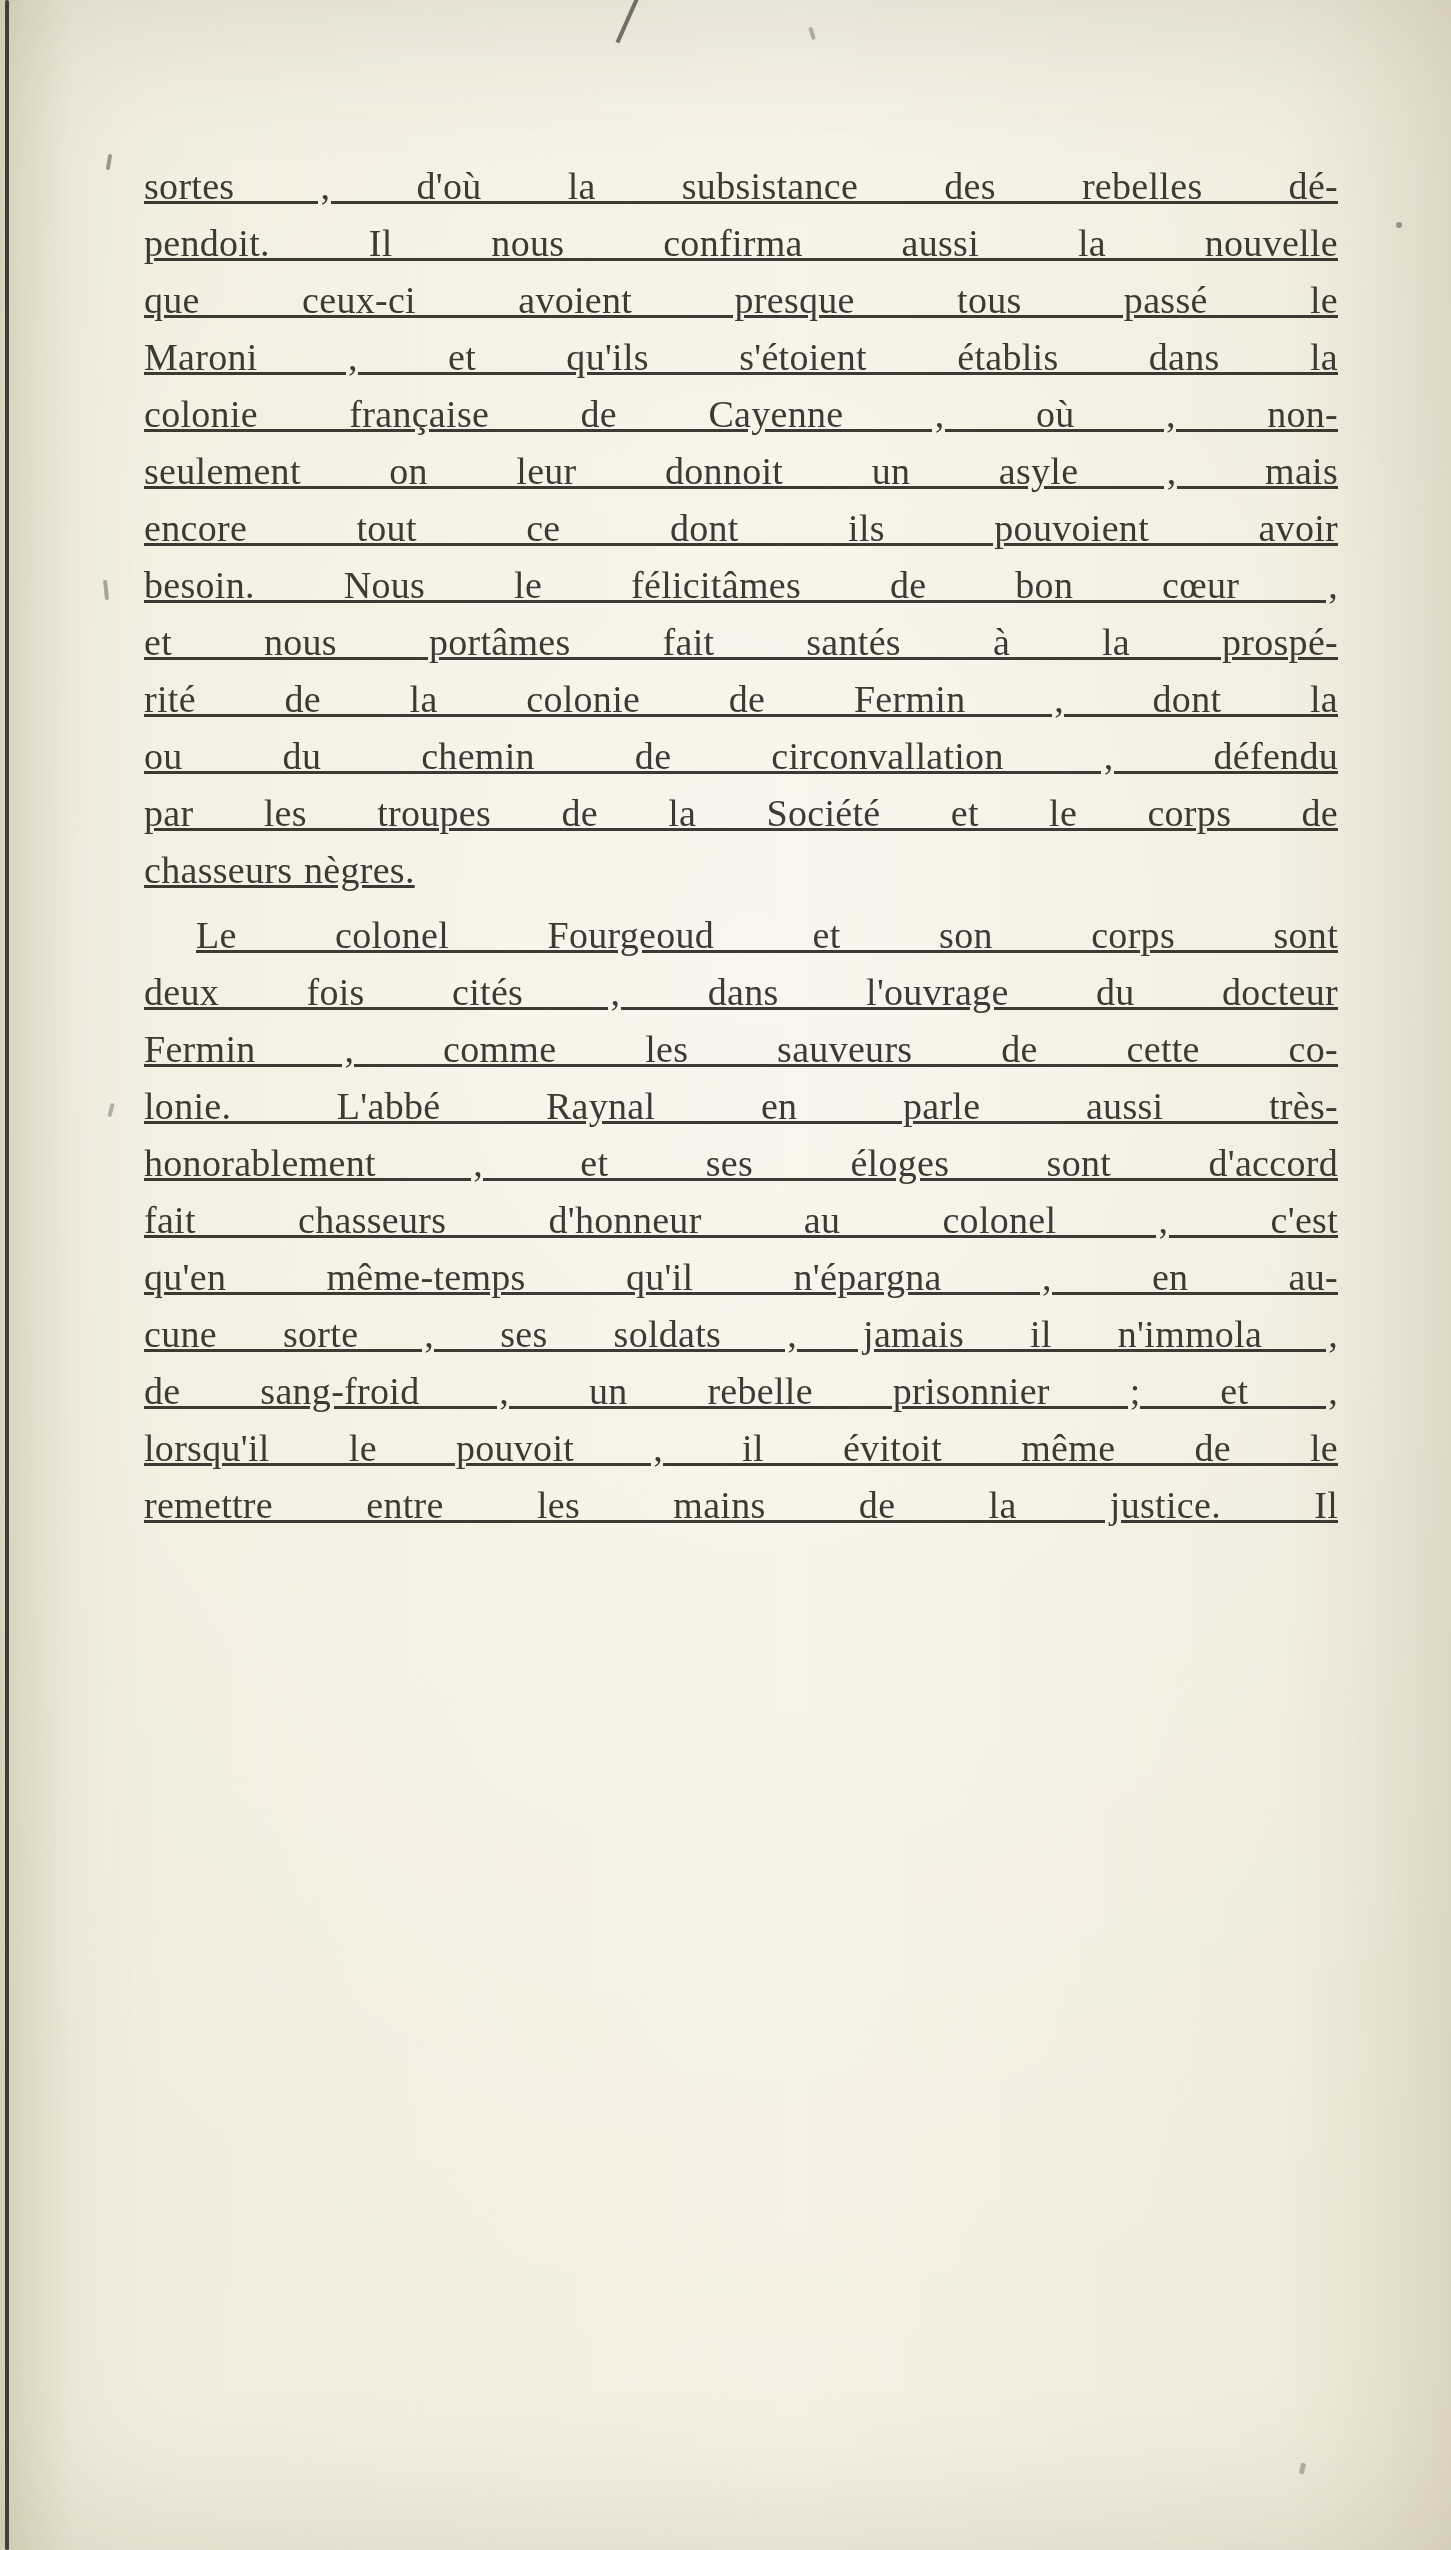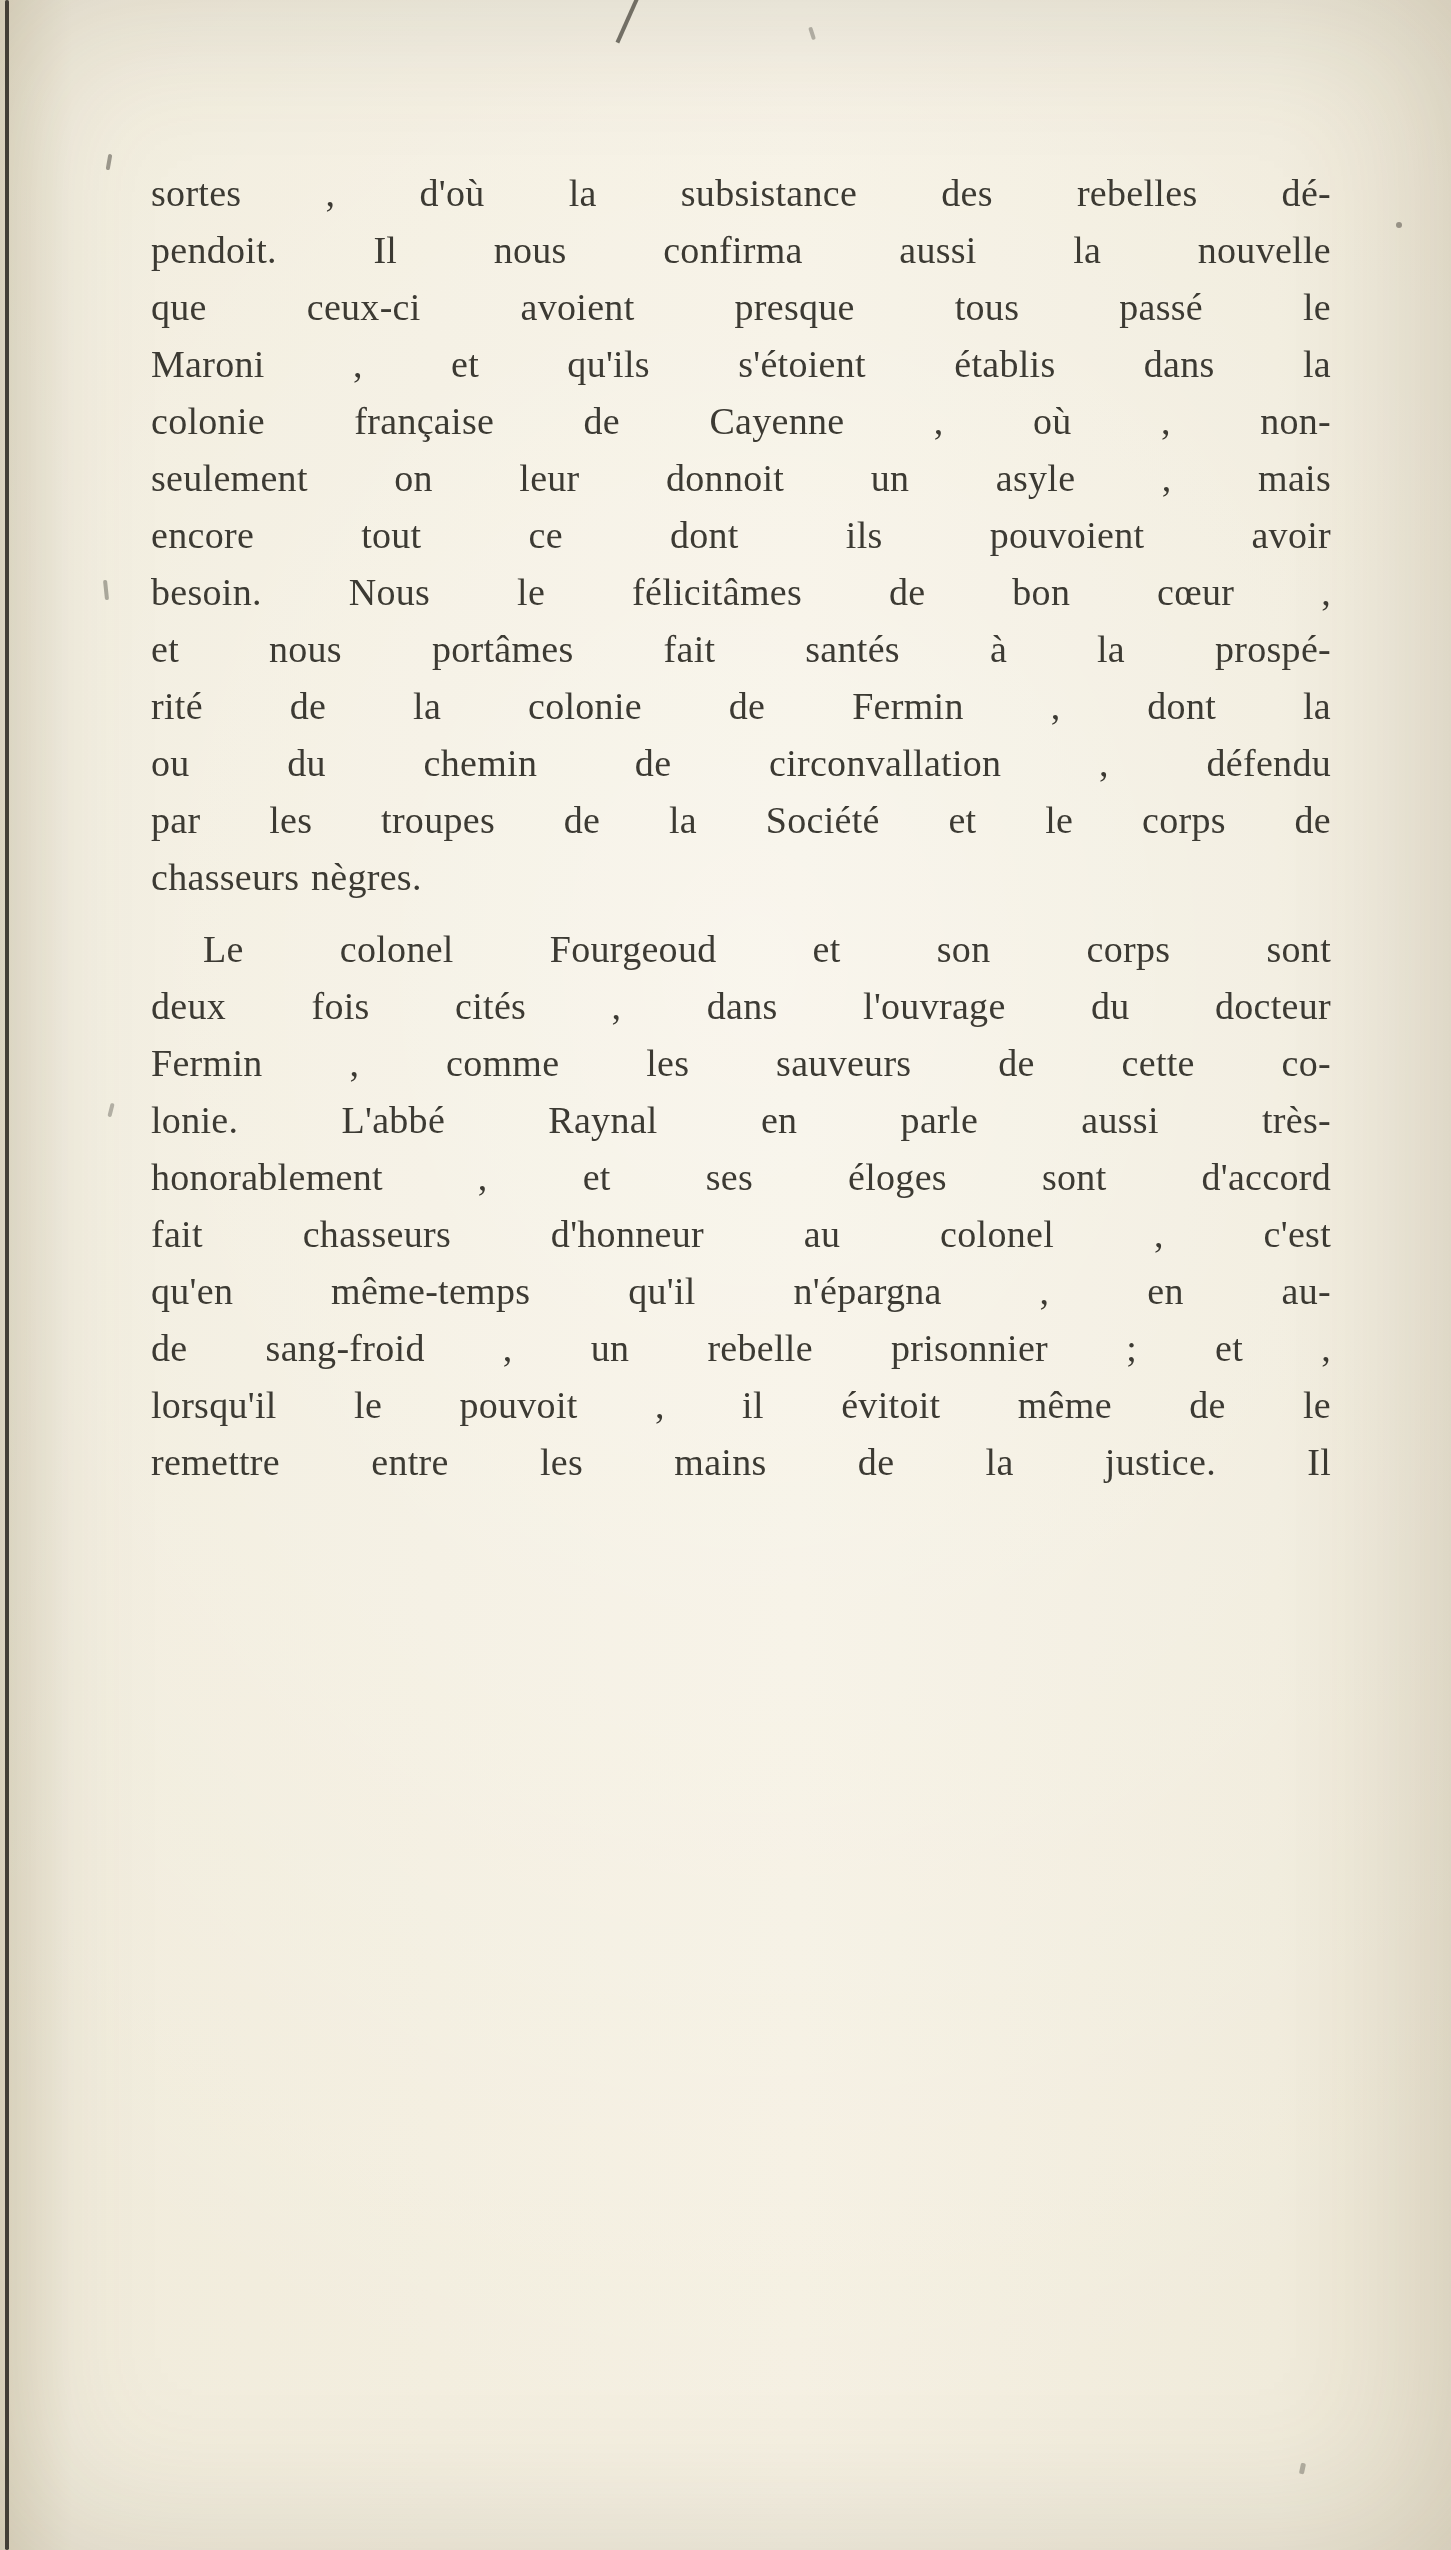--- a/index.html
+++ b/index.html
@@ -50,21 +50,21 @@
   .text-block {
     position: absolute;
     top: 150px;
     left: 136px;
     width: 1210px;
     font-size: 38px;
     line-height: 57px;
     letter-spacing: 0.3px;
     word-spacing: 1.8px;
   }
-  .paragraph { margin: 15px; }
+  .paragraph { margin: 8px; text-decoration: underline; }
   .line {
     text-align: justify;
     text-align-last: justify;
     white-space: normal;
   }
   .line.indent { text-indent: 52px; }
   .line.no-stretch { text-align-last: left; }
 
   
   .artifact {
@@ -152,19 +152,20 @@
         <div class="line no-stretch">chasseurs nègres.</div>
       </div>
       <div class="paragraph">
         <div class="line indent">Le colonel Fourgeoud et son corps sont</div>
         <div class="line">deux fois cités , dans l'ouvrage du docteur</div>
         <div class="line">Fermin , comme les sauveurs de cette co-</div>
         <div class="line">lonie. L'abbé Raynal en parle aussi très-</div>
         <div class="line">honorablement , et ses éloges sont d'accord</div>
         <div class="line">fait chasseurs d'honneur au colonel , c'est</div>
         <div class="line">qu'en même-temps qu'il n'épargna , en au-</div>
+        <div class="line">cune sorte , ses soldats , jamais il n'immola ,</div>
         <div class="line">de sang-froid , un rebelle prisonnier ; et ,</div>
         <div class="line">lorsqu'il le pouvoit , il évitoit même de le</div>
         <div class="line">remettre entre les mains de la justice. Il</div>
       </div>
     </div>
 </div>
 
 
 </body></html>

